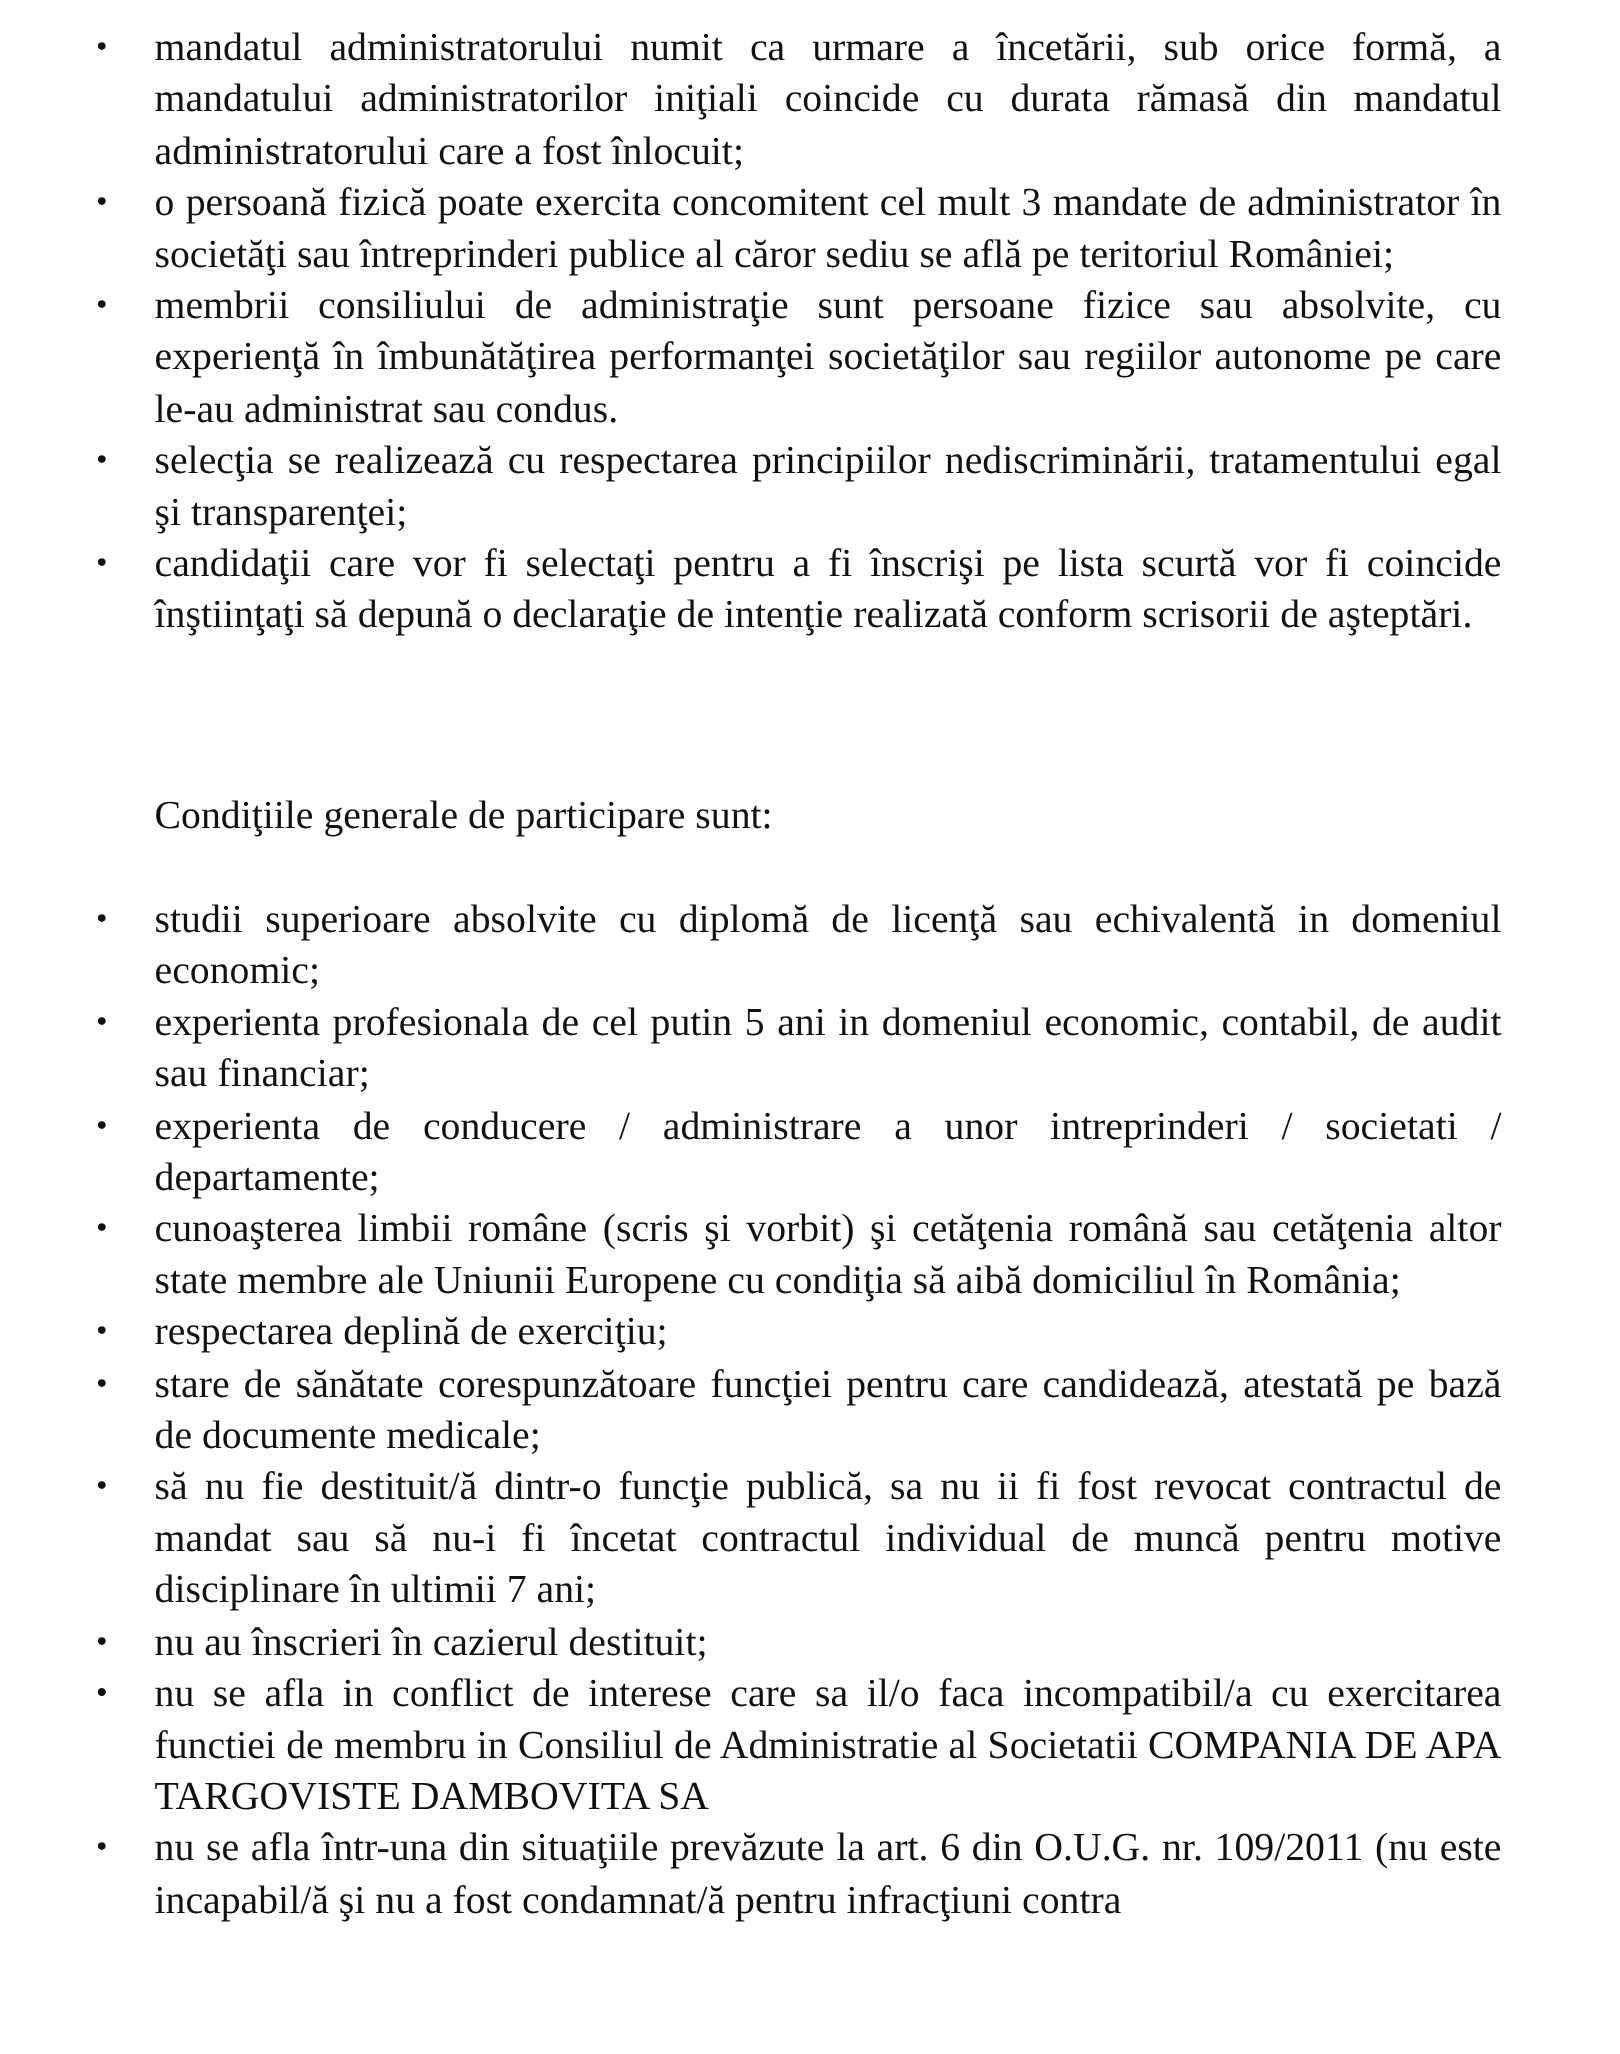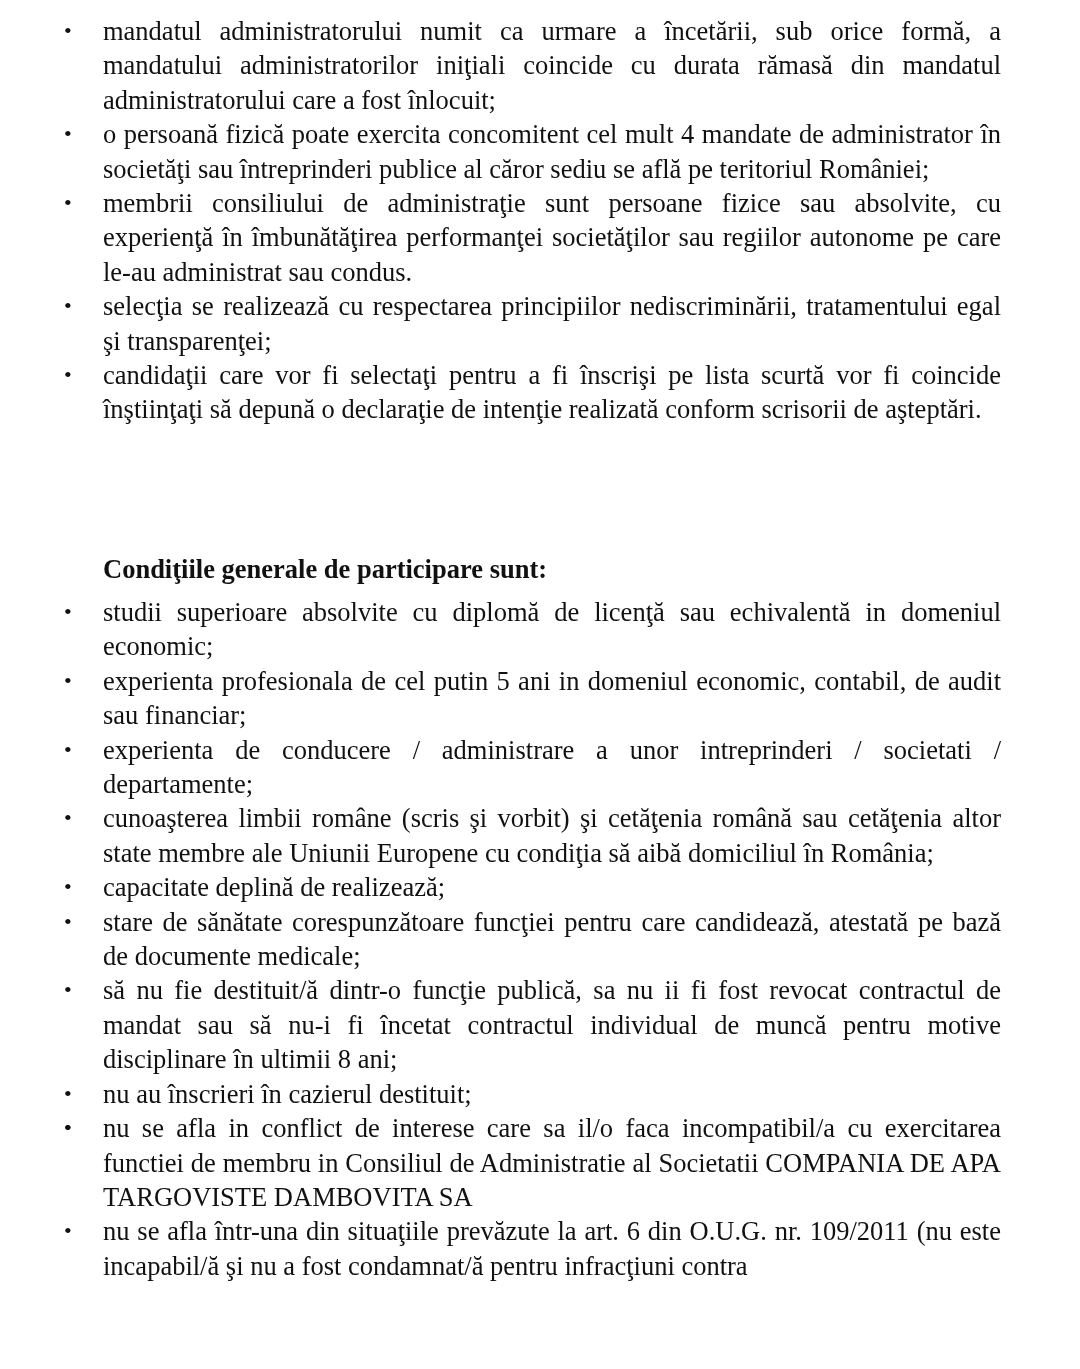--- a/index.html
+++ b/index.html
@@ -21,52 +21,52 @@
     text-align-last: left;
   }
   ul.bullets li .bullet {
     position: absolute;
     left: 64px; top: 0;
     font-size: 22px;
     line-height: 34.4px;
   }
   .heading {
     position: absolute;
-    left: 103px; top: 552px;
+    left: 103px; top: 526px;
     font-size: 26.5px;
-    font-weight: bold;
+    font-weight: normal;
     line-height: 34px;
   }
 </style>
 </head>
 <body>
 
 <div class="page">
 
   <div class="block" style="top:14px;">
     <ul class="bullets">
       <li><span class="bullet">•</span><span>mandatul administratorului numit ca urmare a încetării, sub orice formă, a mandatului administratorilor iniţiali coincide cu durata rămasă din mandatul administratorului care a fost înlocuit;</span></li>
-      <li><span class="bullet">•</span><span>o persoană fizică poate exercita concomitent cel mult 4 mandate de administrator în societăţi sau întreprinderi publice al căror sediu se află pe teritoriul României;</span></li>
+      <li><span class="bullet">•</span><span>o persoană fizică poate exercita concomitent cel mult 3 mandate de administrator în societăţi sau întreprinderi publice al căror sediu se află pe teritoriul României;</span></li>
       <li><span class="bullet">•</span><span>membrii consiliului de administraţie sunt persoane fizice sau absolvite, cu experienţă în îmbunătăţirea performanţei societăţilor sau regiilor autonome pe care le-au administrat sau condus.</span></li>
       <li><span class="bullet">•</span><span>selecţia se realizează cu respectarea principiilor nediscriminării, tratamentului egal şi transparenţei;</span></li>
       <li><span class="bullet">•</span><span>candidaţii care vor fi selectaţi pentru a fi înscrişi pe lista scurtă vor fi coincide înştiinţaţi să depună o declaraţie de intenţie realizată conform scrisorii de aşteptări.</span></li>
     </ul>
   </div>
 
   <div class="heading">Condiţiile generale de participare sunt:</div>
 
   <div class="block" style="top:595px;">
     <ul class="bullets">
       <li><span class="bullet">•</span><span>studii superioare absolvite cu diplomă de licenţă sau echivalentă in domeniul economic;</span></li>
       <li><span class="bullet">•</span><span>experienta profesionala de cel putin 5 ani in domeniul economic, contabil, de audit sau financiar;</span></li>
       <li><span class="bullet">•</span><span>experienta de conducere / administrare  a unor intreprinderi / societati / departamente;</span></li>
       <li><span class="bullet">•</span><span>cunoaşterea limbii române (scris şi vorbit) şi cetăţenia română sau cetăţenia altor state membre ale Uniunii Europene cu condiţia să aibă domiciliul în România;</span></li>
-      <li><span class="bullet">•</span><span>capacitate deplină de realizează;</span></li>
+      <li><span class="bullet">•</span><span>respectarea deplină de exerciţiu;</span></li>
       <li><span class="bullet">•</span><span>stare de sănătate corespunzătoare funcţiei pentru care candidează, atestată pe bază de documente medicale;</span></li>
-      <li><span class="bullet">•</span><span>să nu fie destituit/ă dintr-o funcţie publică, sa nu ii fi fost revocat contractul de mandat sau să nu-i fi încetat contractul individual de muncă pentru motive disciplinare în ultimii 8 ani;</span></li>
+      <li><span class="bullet">•</span><span>să nu fie destituit/ă dintr-o funcţie publică, sa nu ii fi fost revocat contractul de mandat sau să nu-i fi încetat contractul individual de muncă pentru motive disciplinare în ultimii 7 ani;</span></li>
       <li><span class="bullet">•</span><span>nu au înscrieri în cazierul destituit;</span></li>
       <li><span class="bullet">•</span></li>
       <li><span class="bullet">•</span><span>nu se afla in conflict de interese care sa il/o faca incompatibil/a cu exercitarea functiei de membru in Consiliul de Administratie al Societatii COMPANIA DE APA TARGOVISTE DAMBOVITA SA</span></li>
       <li><span class="bullet">•</span><span>nu se afla într-una din situaţiile prevăzute la art. 6 din O.U.G. nr. 109/2011 (nu este incapabil/ă şi nu a fost condamnat/ă pentru infracţiuni contra</span></li>
     </ul>
   </div>
 
 </div>
 
 </body></html>

